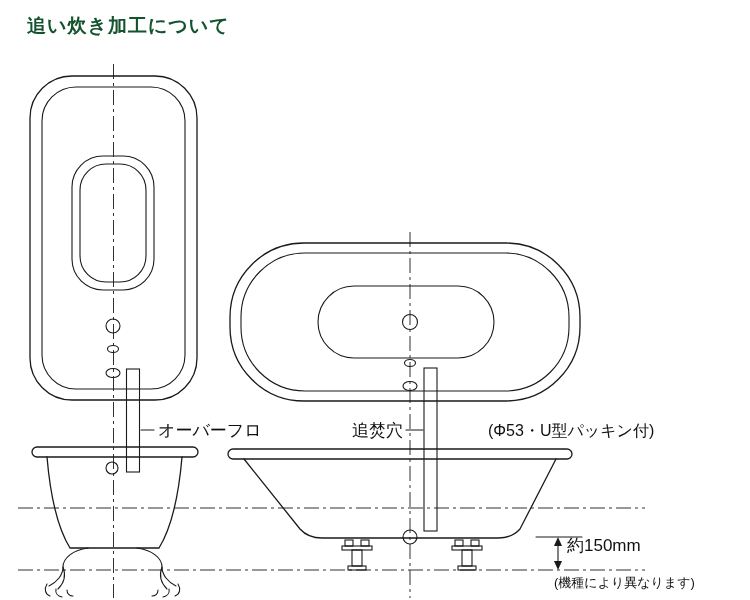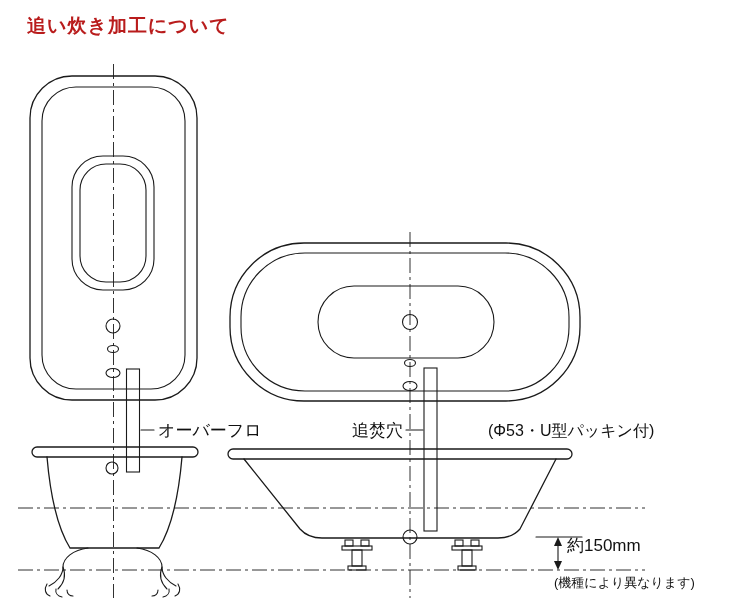--- a/index.html
+++ b/index.html
@@ -11,21 +11,21 @@
     height: 600px;
     background: #ffffff;
     overflow: hidden;
   }
   .title {
     position: absolute;
     left: 27px;
     top: 13px;
     font-size: 19px;
     font-weight: bold;
-    color: #b91c1c;
+    color: #14532d;
     letter-spacing: 1px;
     white-space: nowrap;
   }
   svg.drawing { position: absolute; left: 0; top: 0; }
   .outline { fill: none; stroke: #1a1a1a; stroke-width: 1.3; stroke-linecap: round; }
   .thin    { fill: none; stroke: #1a1a1a; stroke-width: 1.1; stroke-linecap: round; }
   .chain   { fill: none; stroke: #1a1a1a; stroke-width: 0.9; stroke-dasharray: 15 4 3 4; }
   .arrowhead { fill: #1a1a1a; stroke: none; }
   .lbl      { font-size: 17px; fill: #111111; font-family: "Liberation Sans", "DejaVu Sans", sans-serif; }
   .lbl-mid  { font-size: 16px; fill: #111111; font-family: "Liberation Sans", "DejaVu Sans", sans-serif; }

